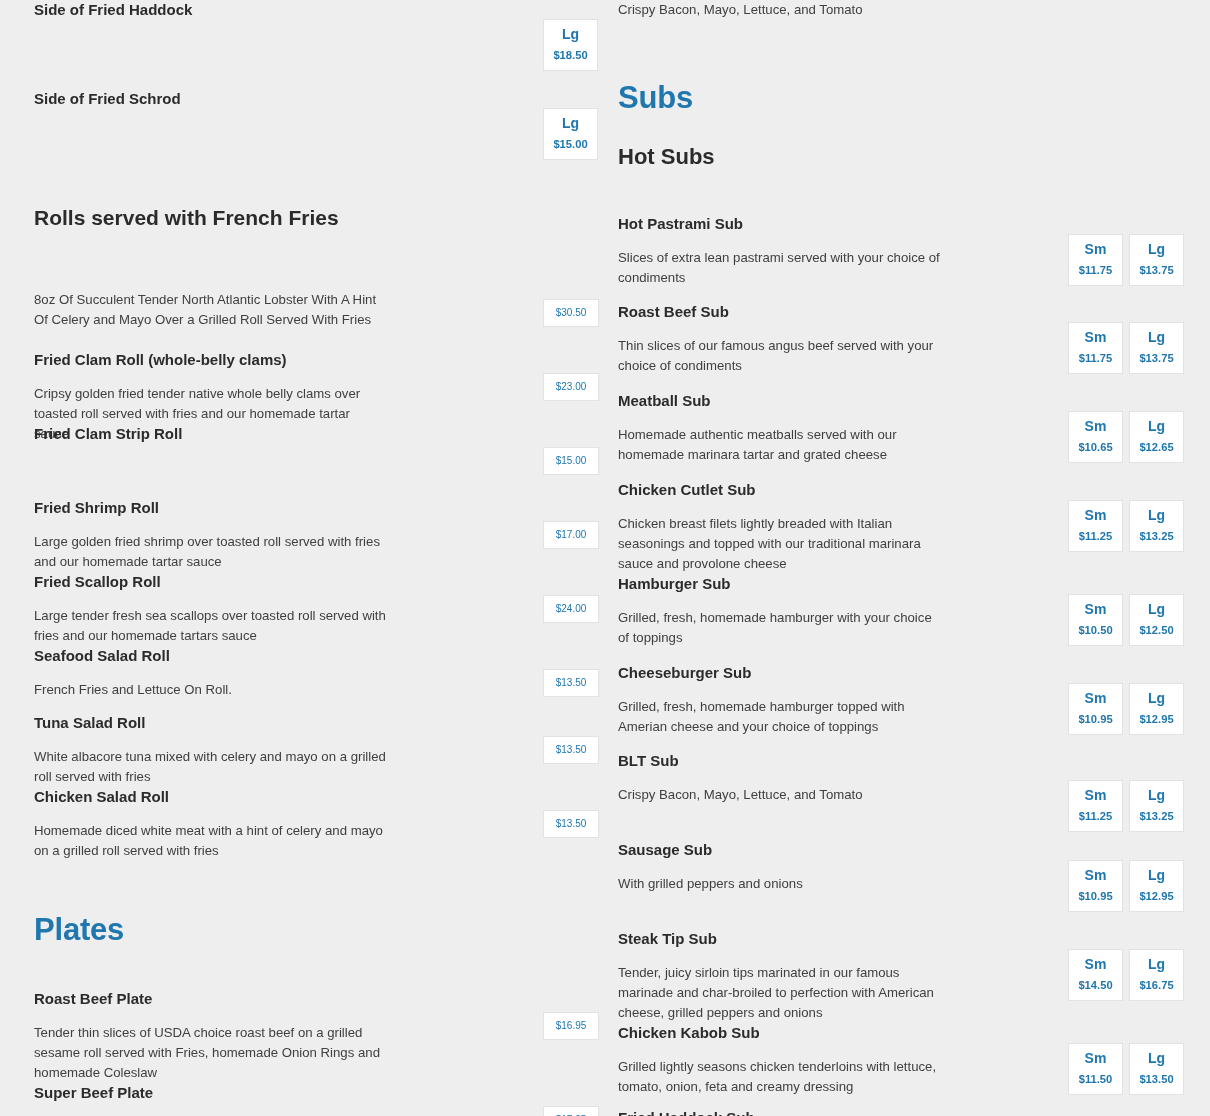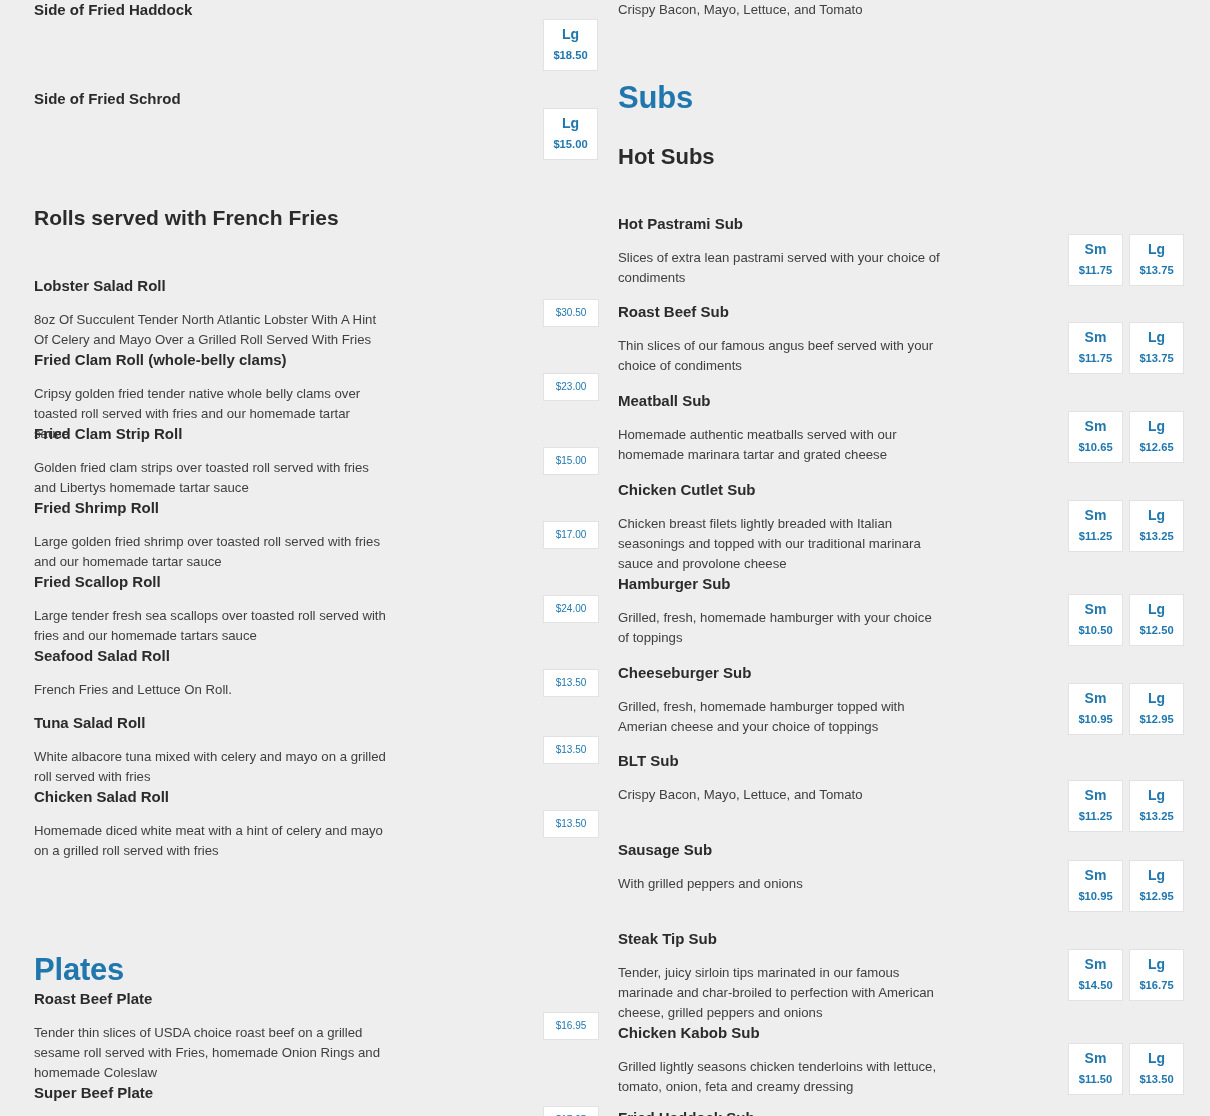--- a/index.html
+++ b/index.html
@@ -141,38 +141,36 @@
         <div class="badge badge-dual">
           <span class="size">Lg</span>
           <span class="amt">$15.00</span>
         </div>
       </div>
     </div>
 
     <div class="group-title" style="position:absolute; top:206px; left:0px; width:570px;">Rolls served with French Fries</div>
 
     <div class="menu-row" style="position:absolute; top:276px; left:0px; width:570px;">
-      <div class="item-name">Lobster Salad Roll</div>
       <div class="item-desc desc-col">8oz Of Succulent Tender North Atlantic Lobster With A Hint Of Celery and Mayo Over a Grilled Roll Served With Fries</div>
       <div class="price-wrap" style="left:509px; top:23px;">
         <div class="badge badge-single">$30.50</div>
       </div>
     </div>
 
     <div class="menu-row" style="position:absolute; top:350px; left:0px; width:570px;">
       <div class="item-name">Fried Clam Roll (whole-belly clams)</div>
       <div class="item-desc desc-col">Cripsy golden fried tender native whole belly clams over toasted roll served with fries and our homemade tartar sauce</div>
       <div class="price-wrap" style="left:509px; top:23px;">
         <div class="badge badge-single">$23.00</div>
       </div>
     </div>
 
     <div class="menu-row" style="position:absolute; top:424px; left:0px; width:570px;">
       <div class="item-name">Fried Clam Strip Roll</div>
-      <div class="item-desc desc-col">Golden fried clam strips over toasted roll served with fries and Libertys homemade tartar sauce</div>
       <div class="price-wrap" style="left:509px; top:23px;">
         <div class="badge badge-single">$15.00</div>
       </div>
     </div>
 
     <div class="menu-row" style="position:absolute; top:498px; left:0px; width:570px;">
       <div class="item-name">Fried Shrimp Roll</div>
       <div class="item-desc desc-col">Large golden fried shrimp over toasted roll served with fries and our homemade tartar sauce</div>
       <div class="price-wrap" style="left:509px; top:23px;">
         <div class="badge badge-single">$17.00</div>
@@ -204,21 +202,21 @@
     </div>
 
     <div class="menu-row" style="position:absolute; top:787px; left:0px; width:570px;">
       <div class="item-name">Chicken Salad Roll</div>
       <div class="item-desc desc-col">Homemade diced white meat with a hint of celery and mayo on a grilled roll served with fries</div>
       <div class="price-wrap" style="left:509px; top:23px;">
         <div class="badge badge-single">$13.50</div>
       </div>
     </div>
 
-    <div class="section-title" style="position:absolute; top:913px; left:0px; width:570px;margin-top:40px;">Plates</div>
+    <div class="section-title" style="position:absolute; top:913px; left:0px; width:570px;">Plates</div>
 
     <div class="menu-row" style="position:absolute; top:989px; left:0px; width:570px;">
       <div class="item-name">Roast Beef Plate</div>
       <div class="item-desc desc-col">Tender thin slices of USDA choice roast beef on a grilled sesame roll served with Fries, homemade Onion Rings and homemade Coleslaw</div>
       <div class="price-wrap" style="left:509px; top:23px;">
         <div class="badge badge-single">$16.95</div>
       </div>
     </div>
 
     <div class="menu-row" style="position:absolute; top:1083px; left:0px; width:570px;">

